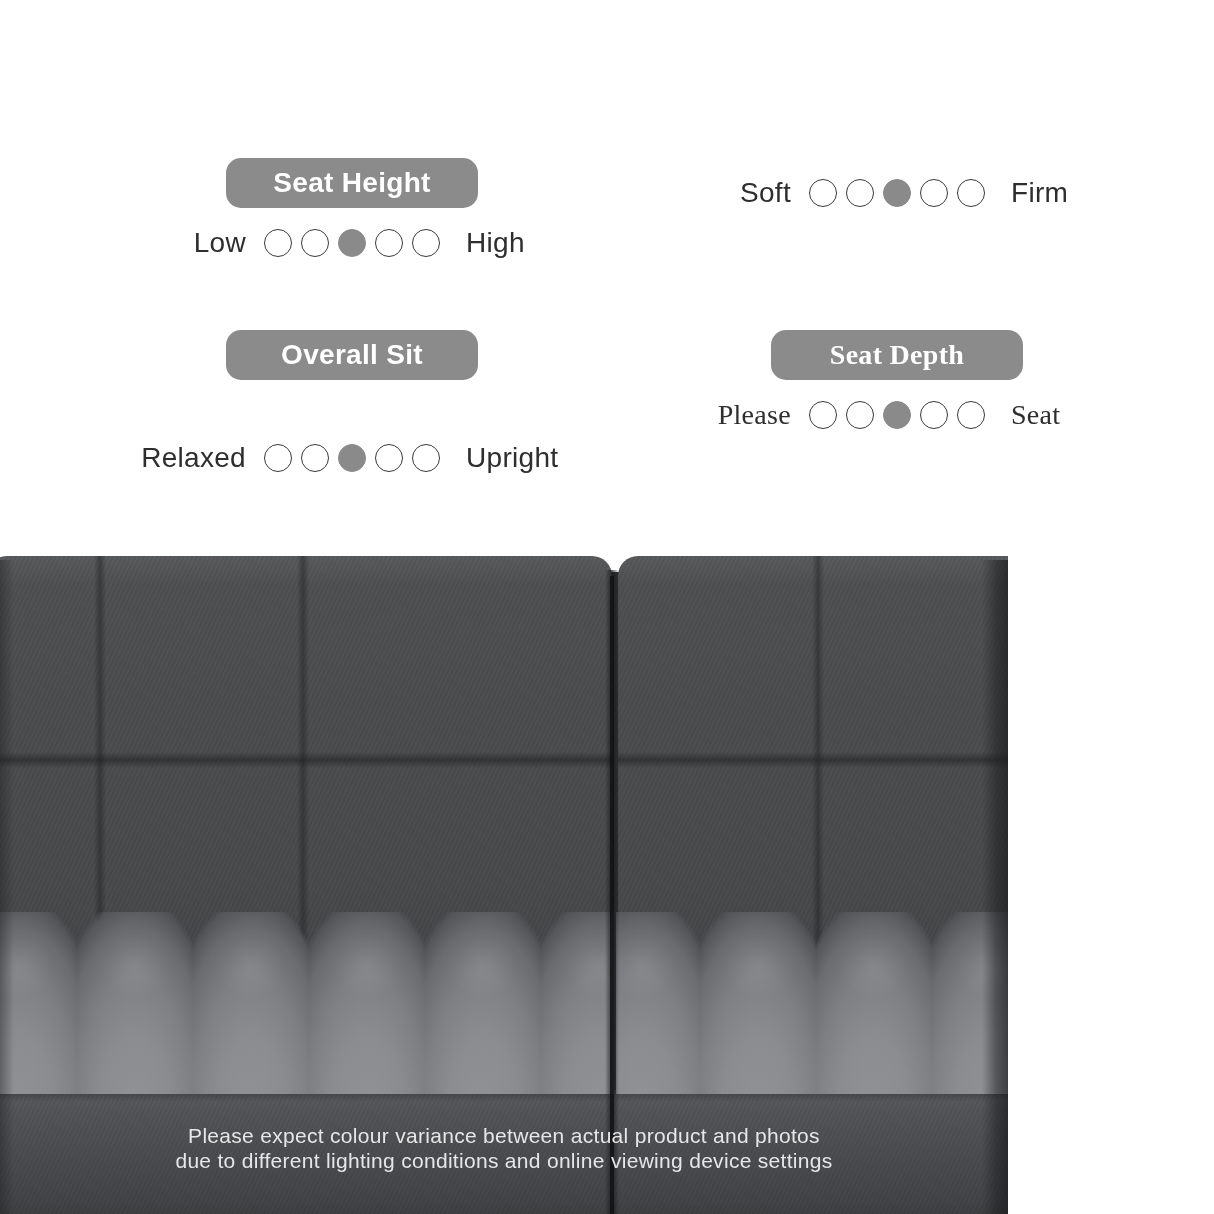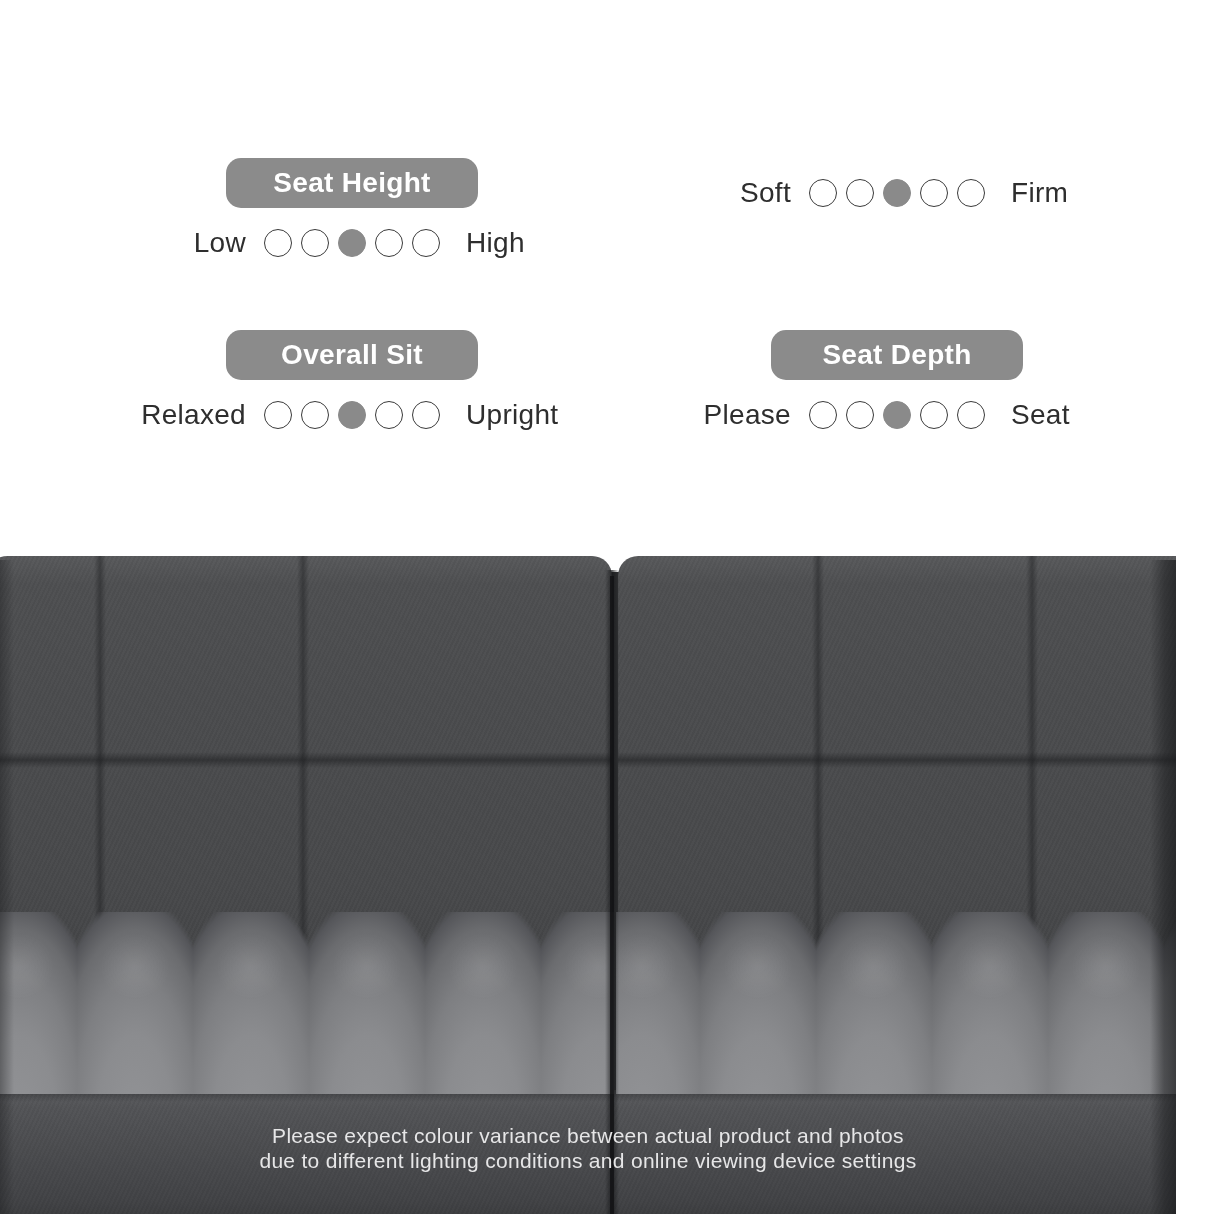--- a/index.html
+++ b/index.html
@@ -19,21 +19,21 @@
     display:flex;align-items:center;justify-content:center;}
   .scale{margin-top:19px;width:100%;display:grid;grid-template-columns:1fr auto 1fr;align-items:center;}
   .scale .lbl{font-size:28px;color:var(--label-text);letter-spacing:.3px;white-space:nowrap;}
   .lbl.left{justify-self:end;padding-right:18px;}
   .lbl.right{justify-self:start;padding-left:26px;}
   .dots{display:flex;gap:9px;align-items:center;}
   .dot{width:28px;height:28px;border-radius:50%;border:1.5px solid var(--dot-border);background:var(--dot-fill);}
   .dot.filled{background:var(--dot-filled);border-color:var(--dot-filled);}
 
   
-  .sofa{position:absolute;left:0;top:552px;width:1176px;height:662px;overflow:hidden;}
+  .sofa{position:absolute;left:0;top:552px;width:1008px;height:662px;overflow:hidden;}
   .back-under{position:absolute;left:0;top:20px;width:100%;height:560px;background:var(--sofa-crevice);}
   .back{position:absolute;top:4px;height:560px;
     background:
       repeating-linear-gradient(115deg, rgba(255,255,255,.016) 0 2px, rgba(0,0,0,.022) 2px 4px),
       linear-gradient(to bottom,#58595b 0px,#4e4f51 28px,var(--sofa-back) 140px,#48494b 330px,#414244 450px,#3b3c3e 560px);}
   .back.left{left:-18px;width:630px;border-radius:26px 20px 0 0;}
   .back.right{left:618px;width:600px;border-radius:20px 26px 0 0;}
   .vseam{position:absolute;top:0;height:100%;width:12px;
     background:linear-gradient(to right,rgba(28,29,31,0),rgba(28,29,31,.45) 50%,rgba(28,29,31,0));}
   .hseam{position:absolute;left:0;width:100%;top:196px;height:16px;
@@ -88,36 +88,36 @@
           <span class="dot"></span>
           <span class="dot"></span>
           <span class="dot filled"></span>
           <span class="dot"></span>
           <span class="dot"></span>
         </span>
       <span class="lbl right">Firm</span>
     </div>
   </div>
 
-  <div class="spec-block" style="left:352px;top:330px;">
+  <div class="spec-block" style="left:352px;top:330px;gap:43px;">
     <div class="spec-badge">Overall Sit</div>
     <div class="scale">
       <span class="lbl left">Relaxed</span>
       <span class="dots">
           <span class="dot"></span>
           <span class="dot"></span>
           <span class="dot filled"></span>
           <span class="dot"></span>
           <span class="dot"></span>
         </span>
       <span class="lbl right">Upright</span>
     </div>
   </div>
 
-  <div class="spec-block" style="left:897px;top:330px;">
+  <div class="spec-block" style="left:897px;top:330px;font-family:Liberation Serif, serif;">
     <div class="spec-badge">Seat Depth</div>
     <div class="scale">
       <span class="lbl left">Please</span>
       <span class="dots">
           <span class="dot"></span>
           <span class="dot"></span>
           <span class="dot filled"></span>
           <span class="dot"></span>
           <span class="dot"></span>
         </span>

